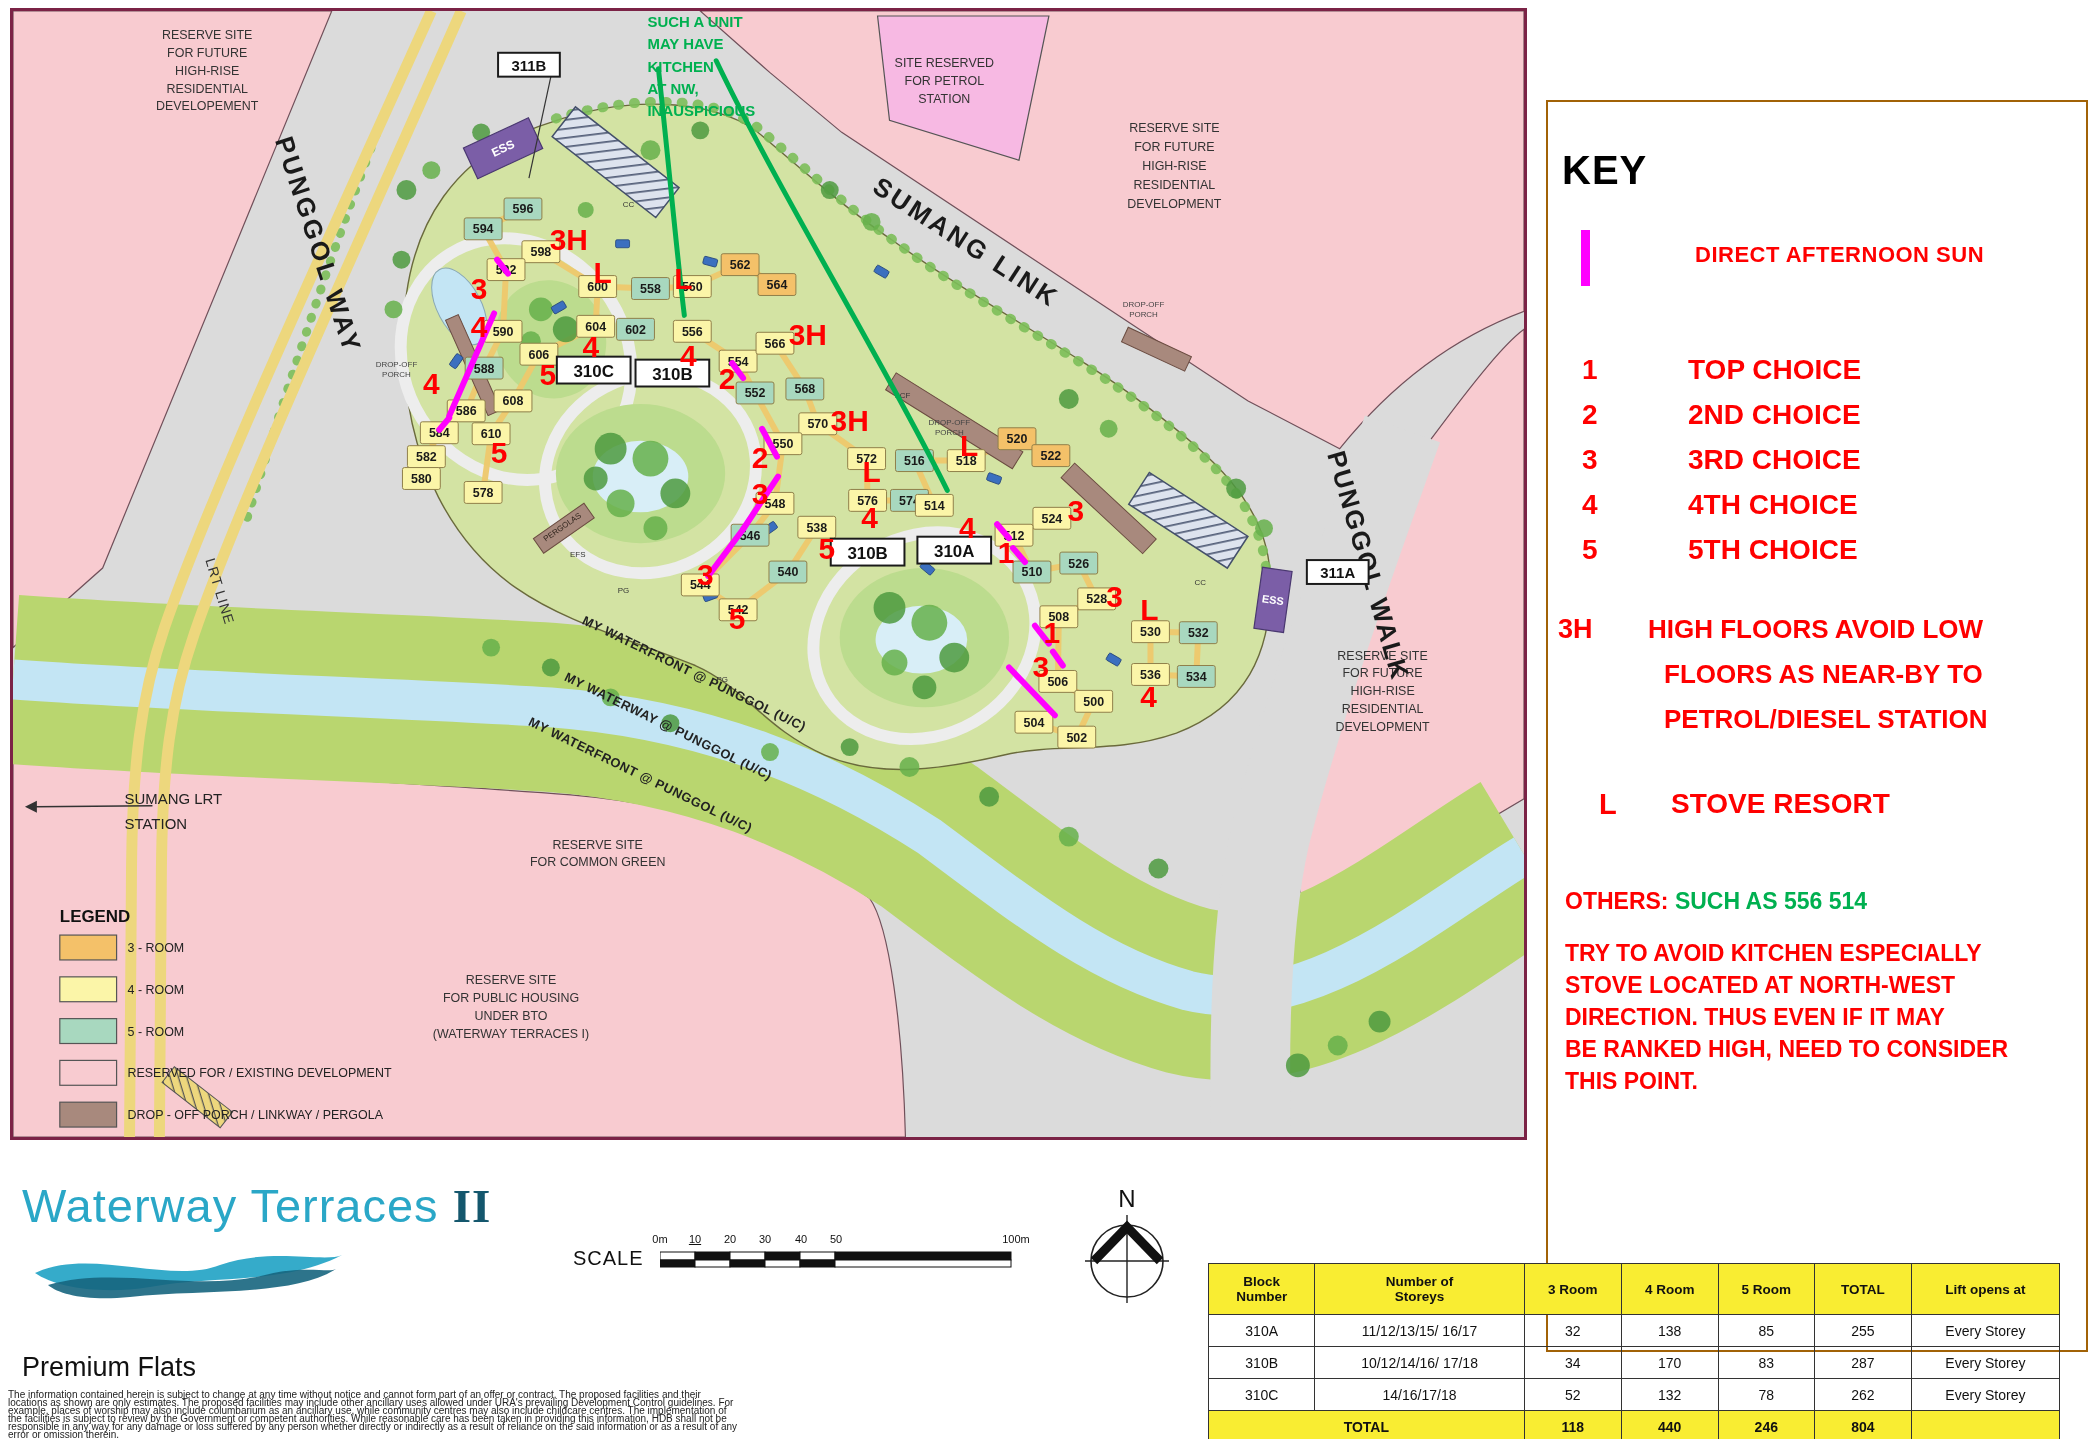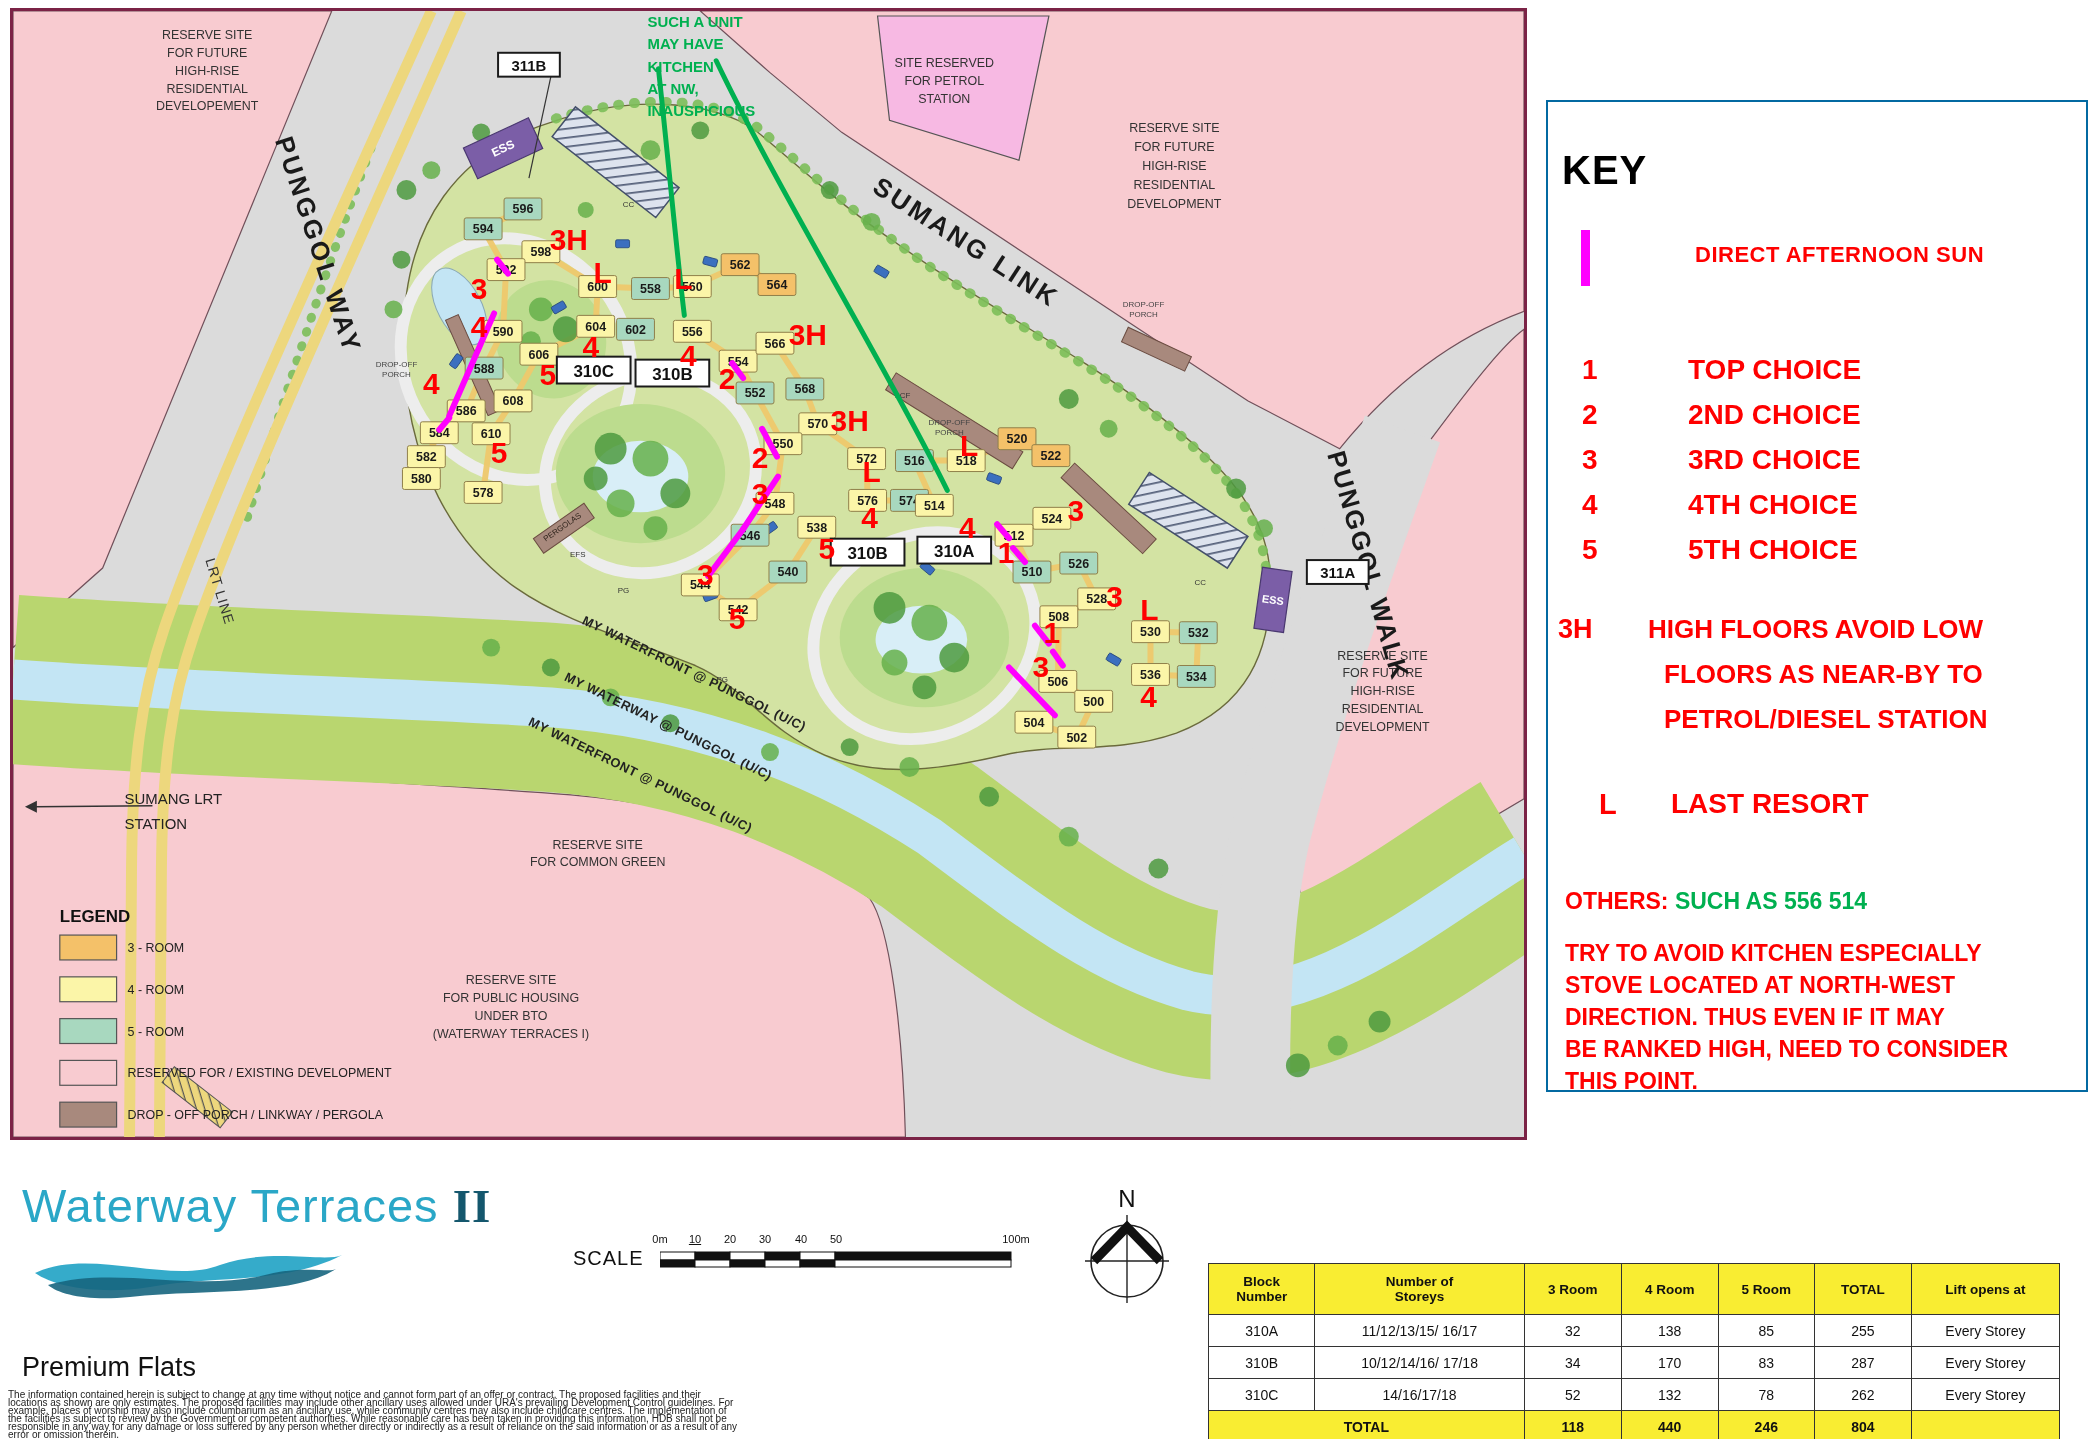--- a/index.html
+++ b/index.html
@@ -1,21 +1,21 @@
 <!DOCTYPE html>
 <html><head>
 <meta charset="utf-8">
 <style>
   html,body{margin:0;padding:0;background:#fff;width:2100px;height:1439px;overflow:hidden;
     font-family:"Liberation Sans",sans-serif;}
   .abs{position:absolute;}
   #stage{position:relative;width:2100px;height:1439px;background:#fff;}
   #map-panel{left:10px;top:8px;width:1517px;height:1132px;border:3px solid #7B2346;box-sizing:border-box;background:#DBDBDB;}
   #map-svg{width:100%;height:100%;display:block;}
-  #key-panel{left:1546px;top:100px;width:542px;height:992px;border:2px solid #0369a1;box-sizing:border-box;background:#fff;}
+  #key-panel{left:1546px;top:100px;width:542px;height:1252px;border:2px solid #a16207;box-sizing:border-box;background:#fff;}
   .key-title{left:14px;top:46px;font-size:40px;font-weight:700;color:#000;letter-spacing:1px;}
   .key-sunbar{left:33px;top:128px;width:9px;height:56px;background:#FF00FF;}
   .key-sunlabel{left:147px;top:140px;font-size:22px;font-weight:700;color:#FF0000;letter-spacing:.5px;}
   .key-row{position:absolute;height:36px;font-weight:700;color:#FF0000;font-size:28px;}
   .key-row .sym{position:absolute;left:34px;}
   .key-row .lbl{position:absolute;left:140px;text-align:center;}
   .key-3h-sym{left:10px;top:512px;font-size:27px;font-weight:700;color:#FF0000;}
   .key-3h-l{position:absolute;font-size:26px;font-weight:700;color:#FF0000;white-space:nowrap;}
   .key-last-sym{left:51px;top:686px;font-size:29px;font-weight:700;color:#FF0000;}
   .key-last-lbl{left:123px;top:686px;font-size:28px;font-weight:700;color:#FF0000;}
@@ -628,21 +628,21 @@
           <div class="lbl">5TH CHOICE</div>
         </div>
       </div>
     <div class="abs key-3h-sym">3H</div>
     <div id="key-3h-lines">
         <div class="key-3h-l" style="left: 100px; top: 512px;">HIGH FLOORS AVOID LOW</div>
         <div class="key-3h-l" style="left: 116px; top: 557px;">FLOORS AS NEAR-BY TO</div>
         <div class="key-3h-l" style="left: 116px; top: 602px;">PETROL/DIESEL STATION</div>
       </div>
     <div class="abs key-last-sym">L</div>
-    <div class="abs key-last-lbl">LAST RESORT</div>
+    <div class="abs key-last-lbl">STOVE RESORT</div>
     <div class="abs key-others">
       <span class="pre">OTHERS: </span><span class="grn">SUCH AS 556 514</span>
     </div>
     <div id="key-others-lines">
         <div class="key-oline" style="top: 838px;">TRY TO AVOID KITCHEN ESPECIALLY</div>
         <div class="key-oline" style="top: 870px;">STOVE LOCATED AT NORTH-WEST</div>
         <div class="key-oline" style="top: 902px;">DIRECTION. THUS EVEN IF IT MAY</div>
         <div class="key-oline" style="top: 934px;">BE RANKED HIGH, NEED TO CONSIDER</div>
         <div class="key-oline" style="top: 966px;">THIS POINT.</div>
       </div>

